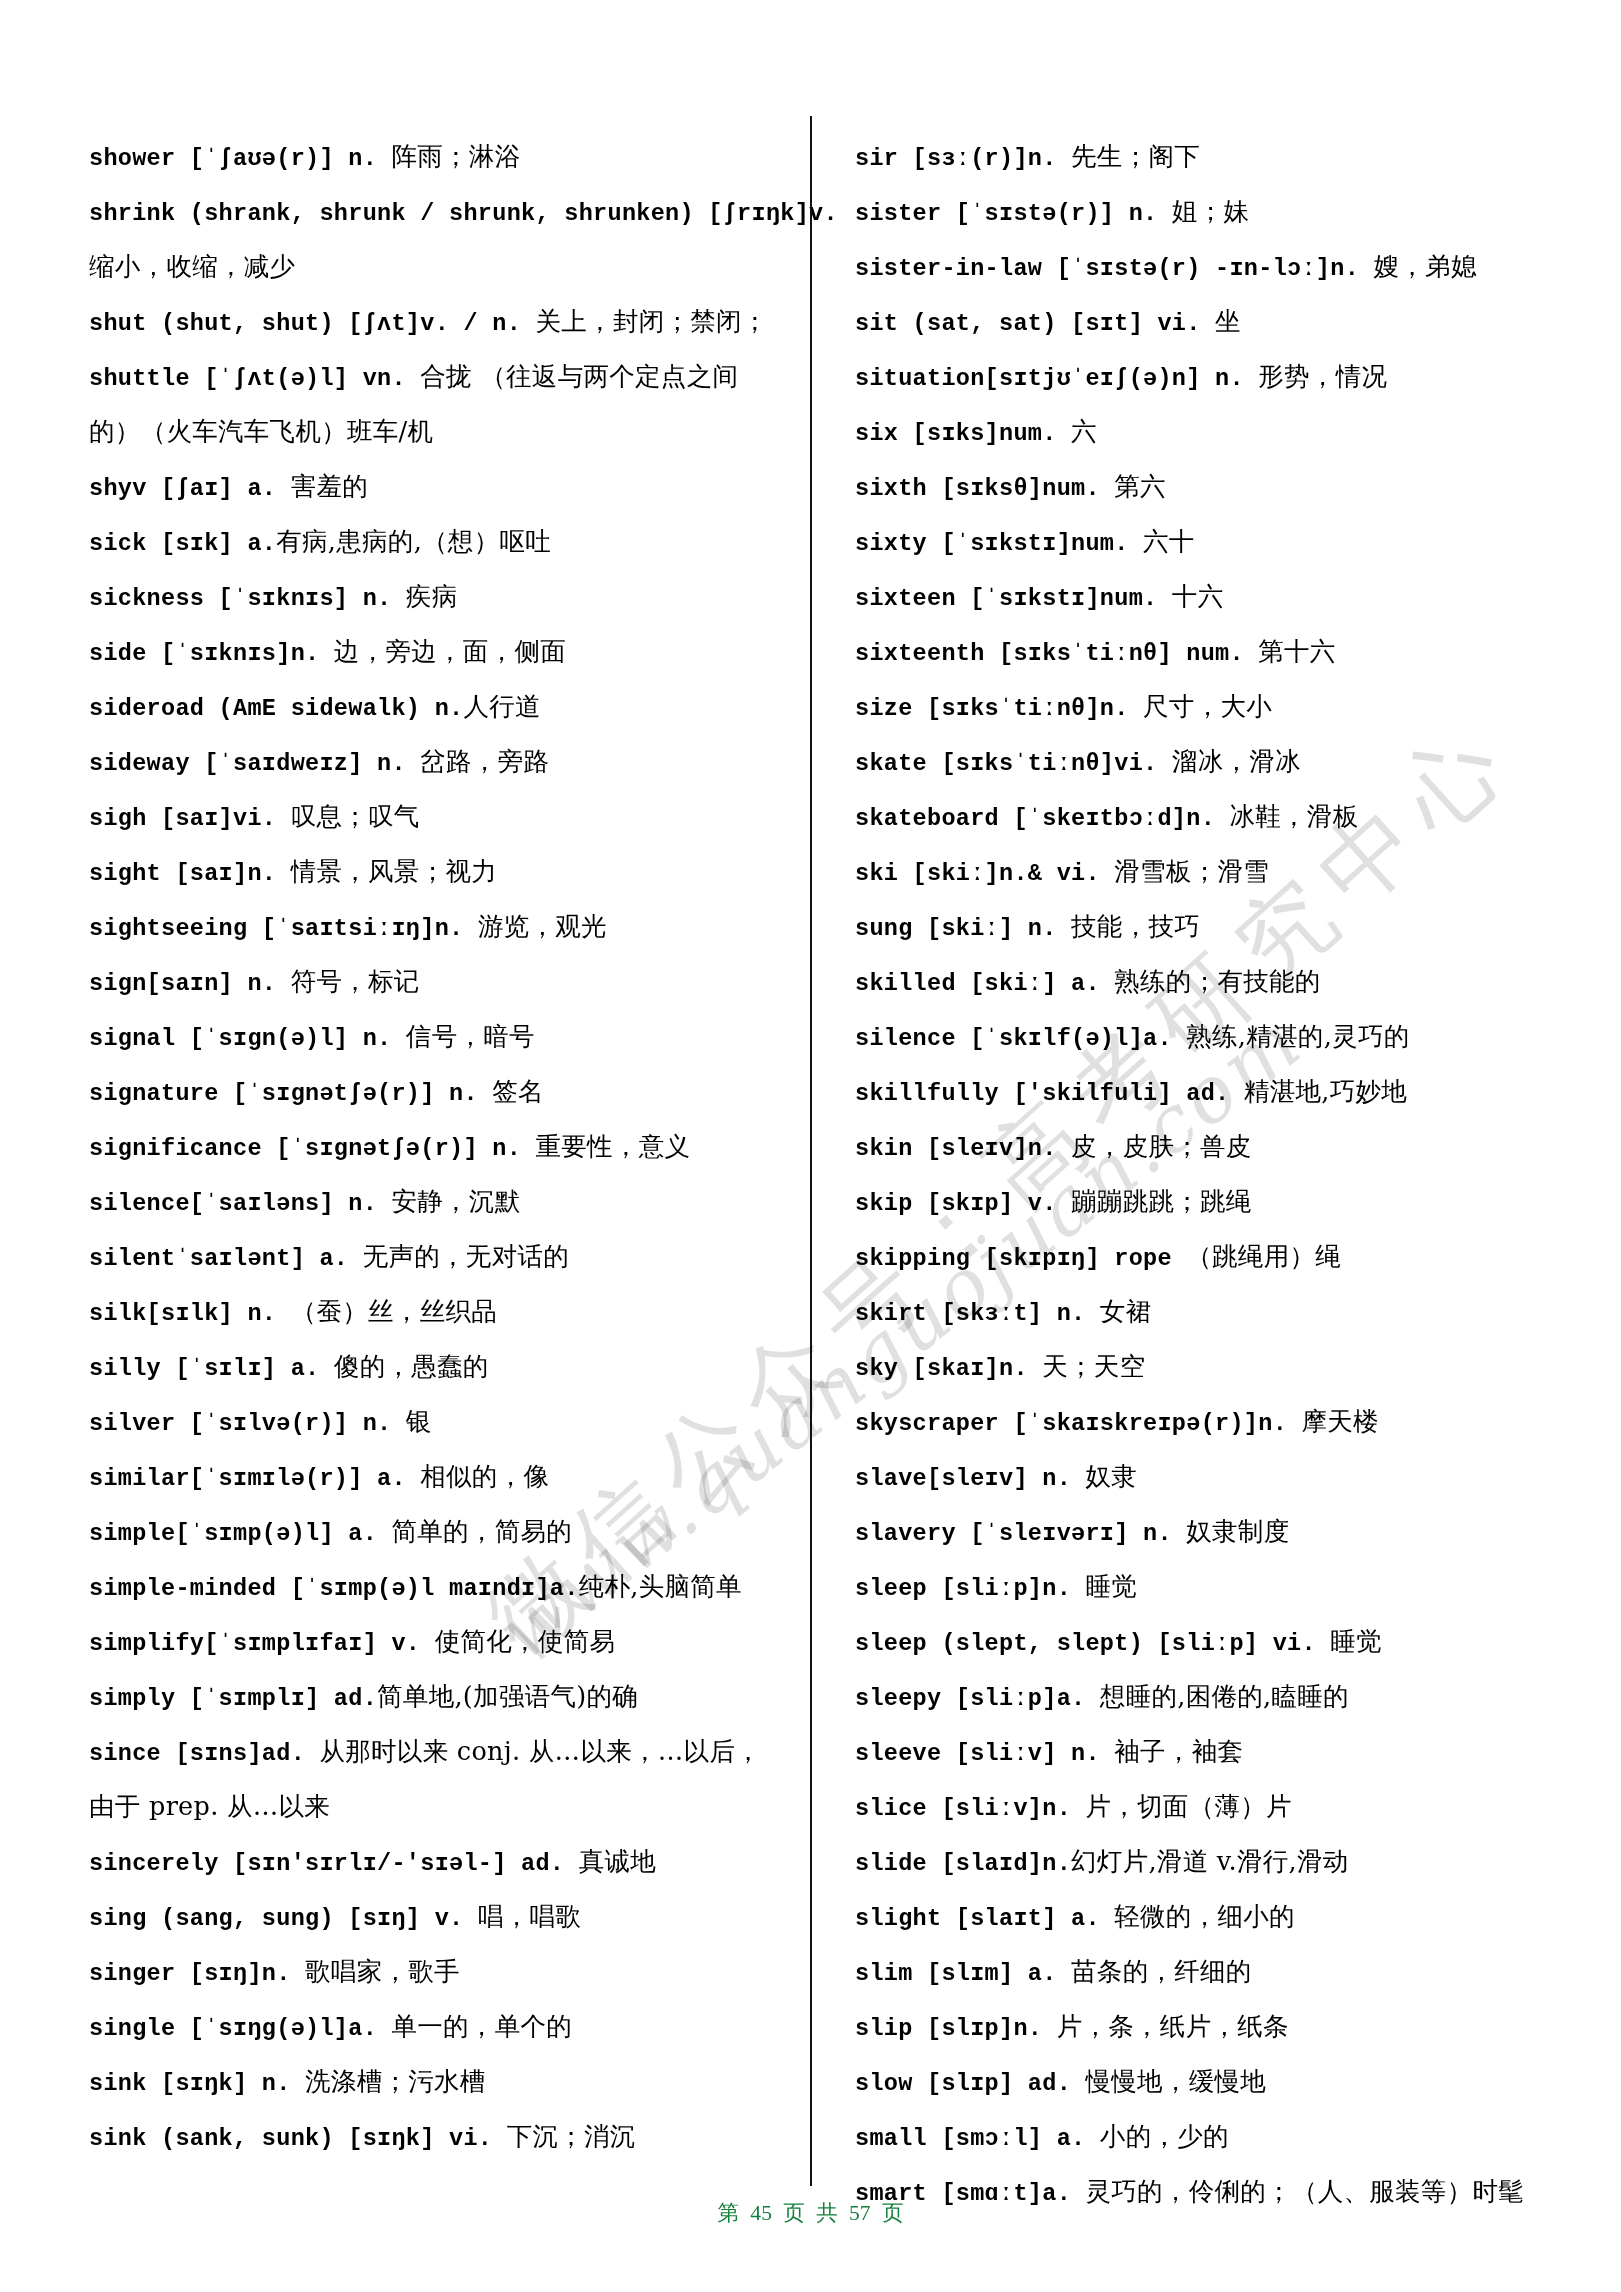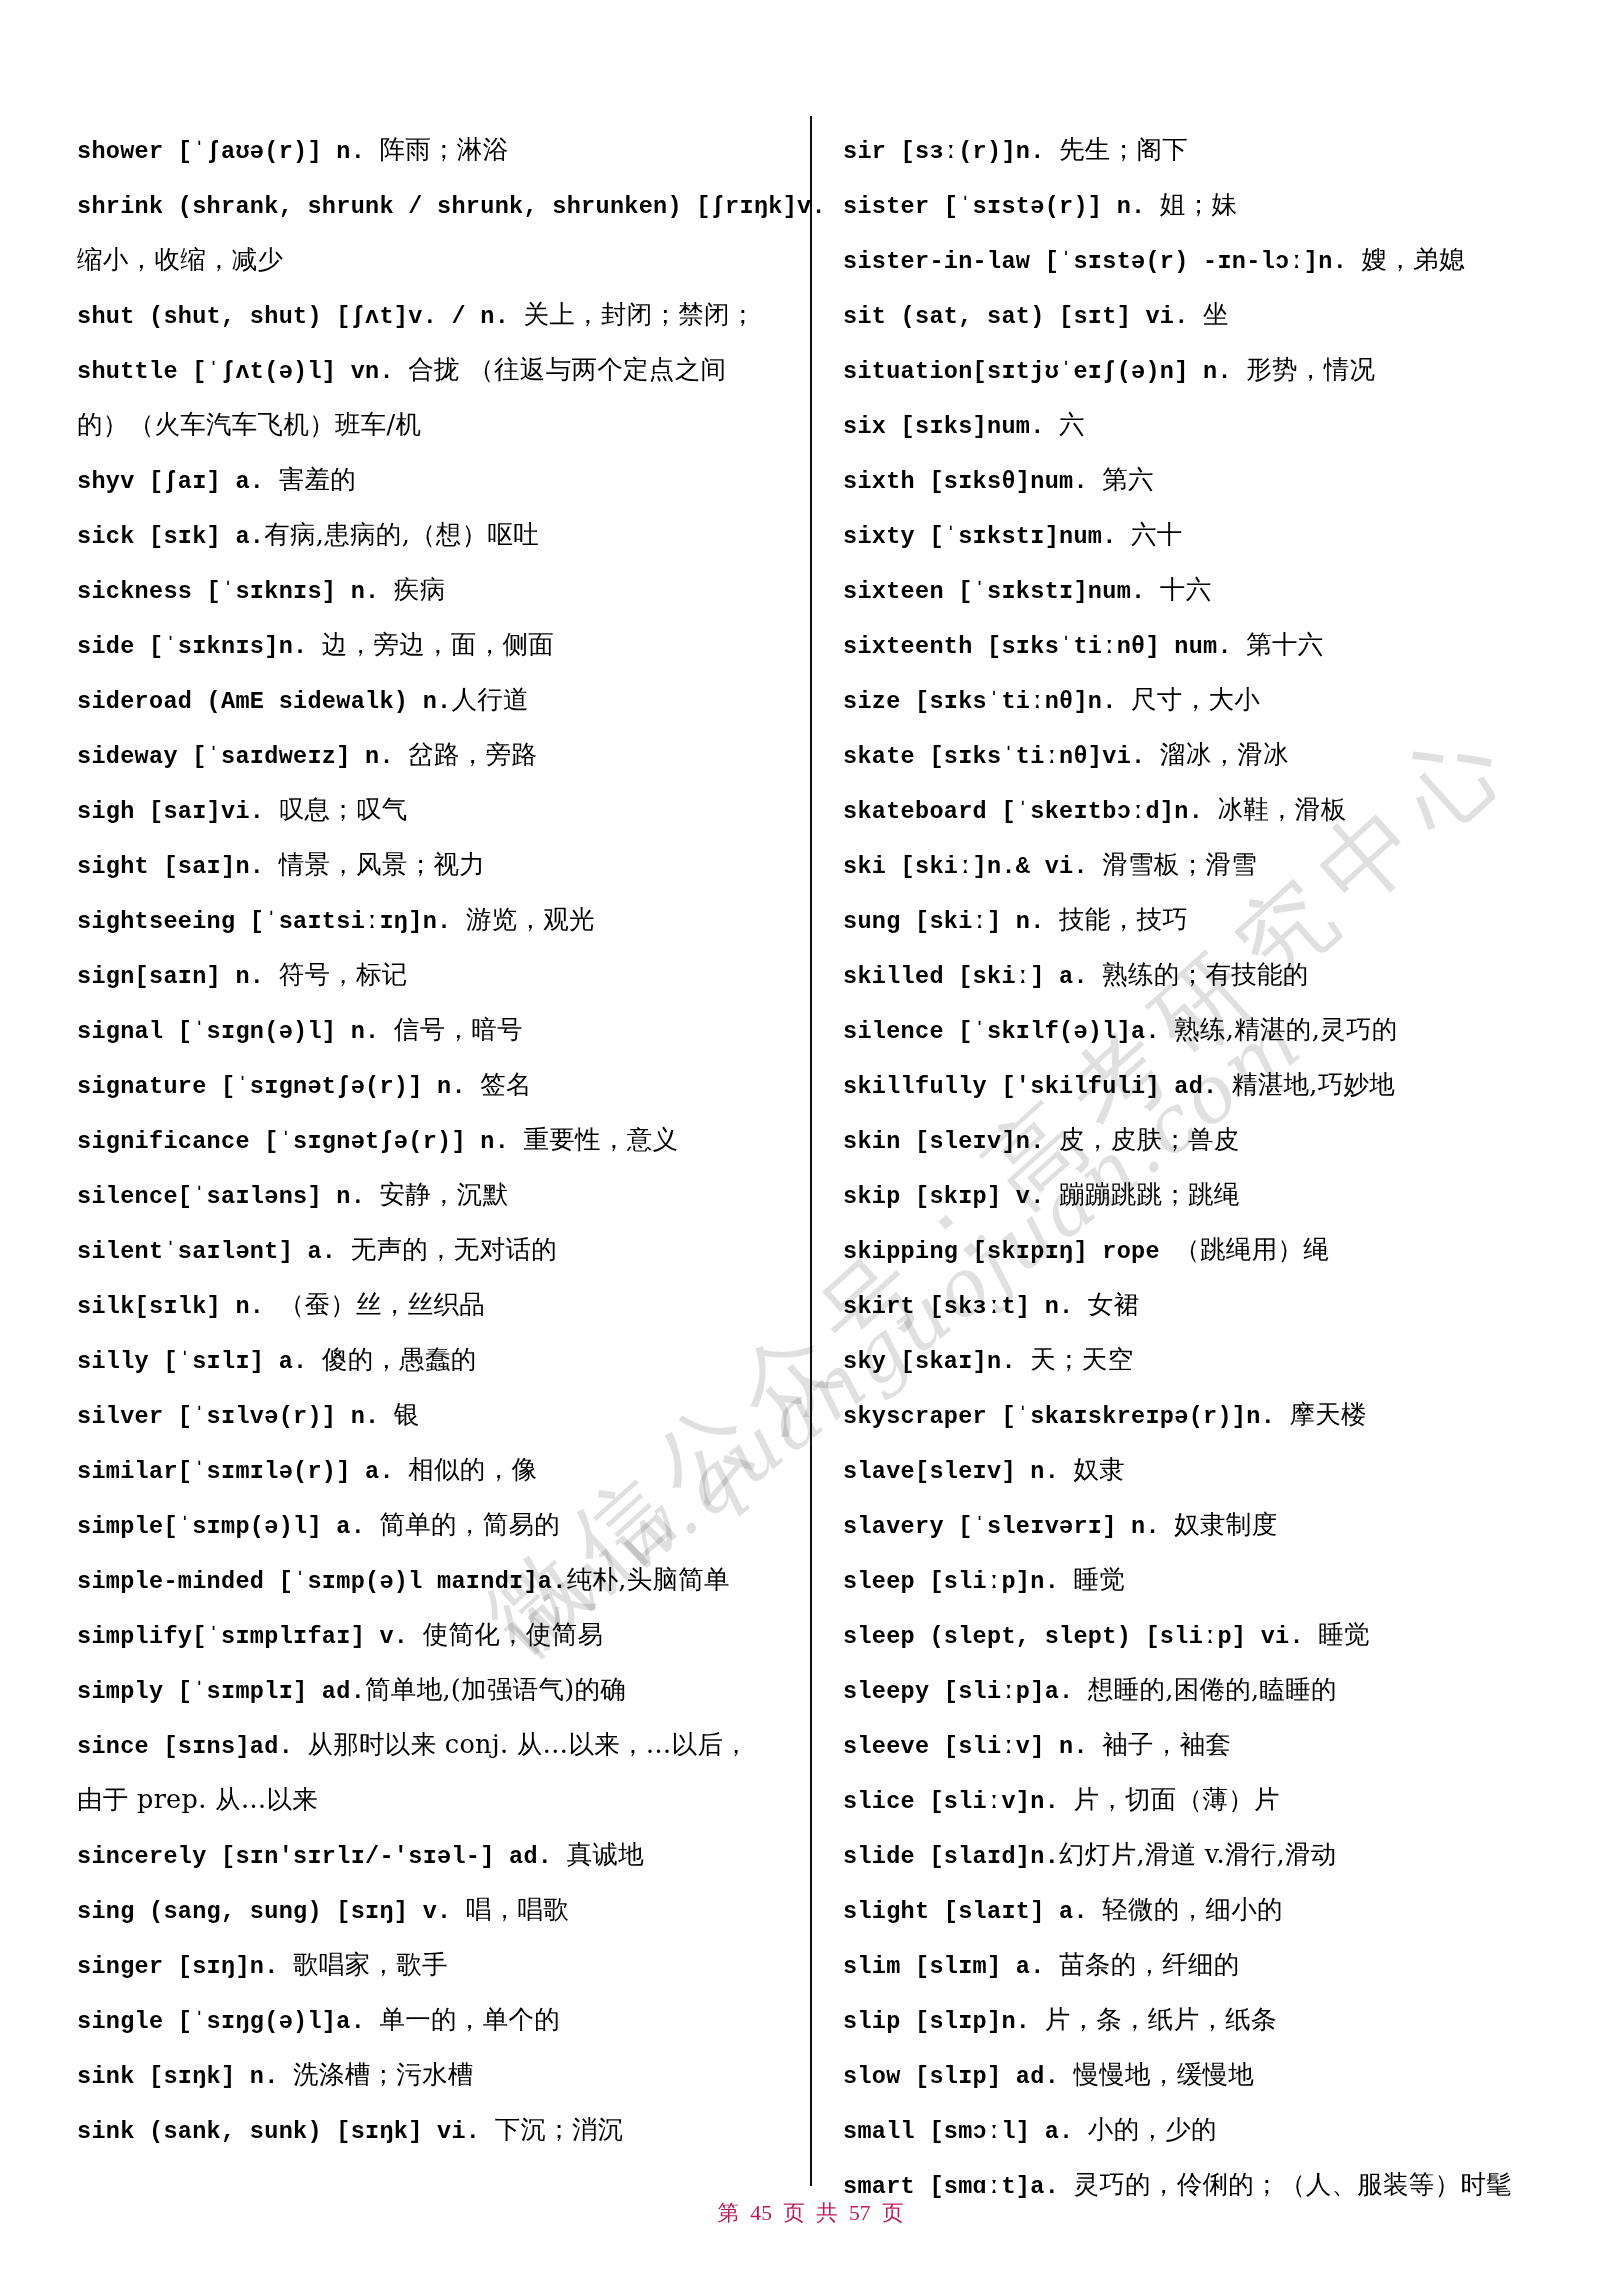--- a/index.html
+++ b/index.html
@@ -1,30 +1,30 @@
 <!DOCTYPE html>
 <html><head>
 <meta charset="utf-8">
 <style>
   html, body { margin: 0; padding: 0; background: #ffffff; }
   body { width: 1621px; height: 2293px; position: relative; overflow: hidden; color: #000; }
   .page { position: absolute; left: 0; top: 0; width: 1621px; height: 2293px; }
-  .col { position: absolute; top: 127px; }
+  .col { position: absolute; top: 134px; margin-left: 12px; }
   .col-left { left: 77px; width: 716px; }
   .col-right { left: 843px; width: 745px; }
   .line {
     height: 55px; line-height: 45px; white-space: nowrap;
     font-family: "Liberation Mono", "DejaVu Sans Mono", monospace;
     font-weight: bold; font-size: 23.5px; letter-spacing: 0.3px;
   }
   .cn { font-family: "DejaVu Serif", "Liberation Serif", serif; font-weight: normal; font-size: 25.5px; }
   .divider { position: absolute; left: 810px; top: 116px; width: 2px; height: 2070px; background: #111; }
   .footer {
     position: absolute; top: 2198px; left: 0; width: 1621px; text-align: center;
-    font-family: "Liberation Serif", "DejaVu Serif", serif; font-size: 21.6px; color: #be185d; word-spacing: 5.9px;
+    font-family: "Liberation Serif", "DejaVu Serif", serif; font-size: 21.6px; color: #15803d; word-spacing: 5.9px;
   }
   .watermark { position: absolute; pointer-events: none; color: rgba(0,0,0,0.12);
     font-family: "DejaVu Serif", "Liberation Serif", serif; white-space: nowrap; transform-origin: left top; }
   .wm1 { left: 461px; top: 1588px; font-size: 94px; transform: rotate(-42deg); letter-spacing: 17.6px; }
   .wm2 { left: 480px; top: 1607px; font-size: 78px; transform: rotate(-38deg); font-style: italic; letter-spacing: 3.9px; }
 </style>
 </head>
 <body>
 
 <div class="page">

